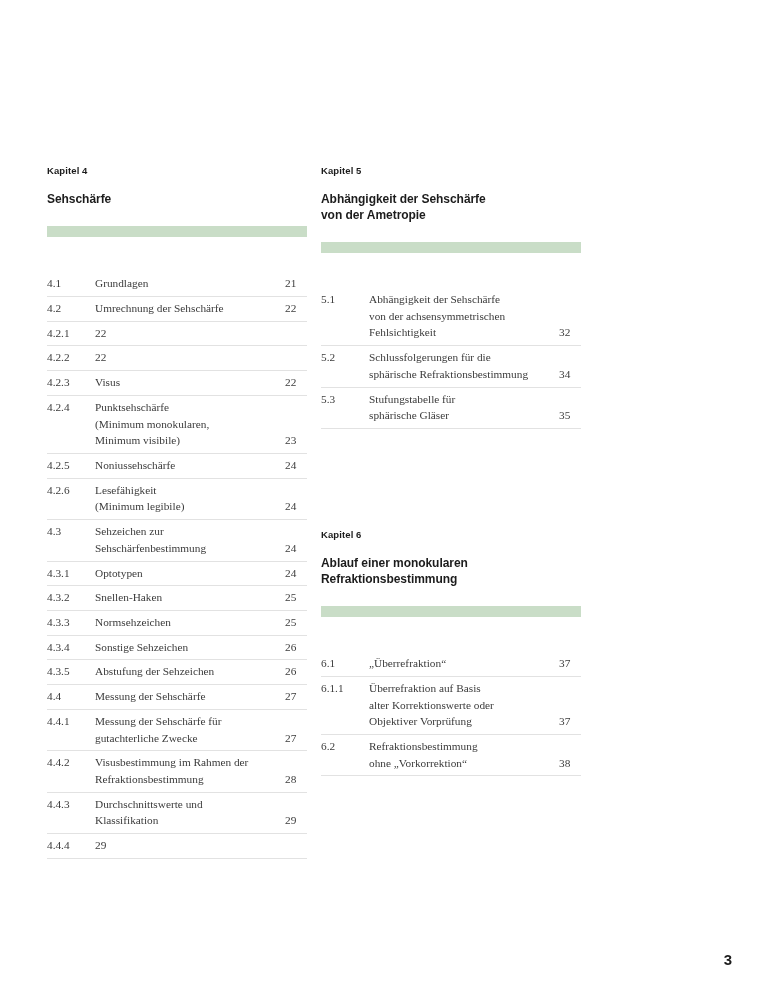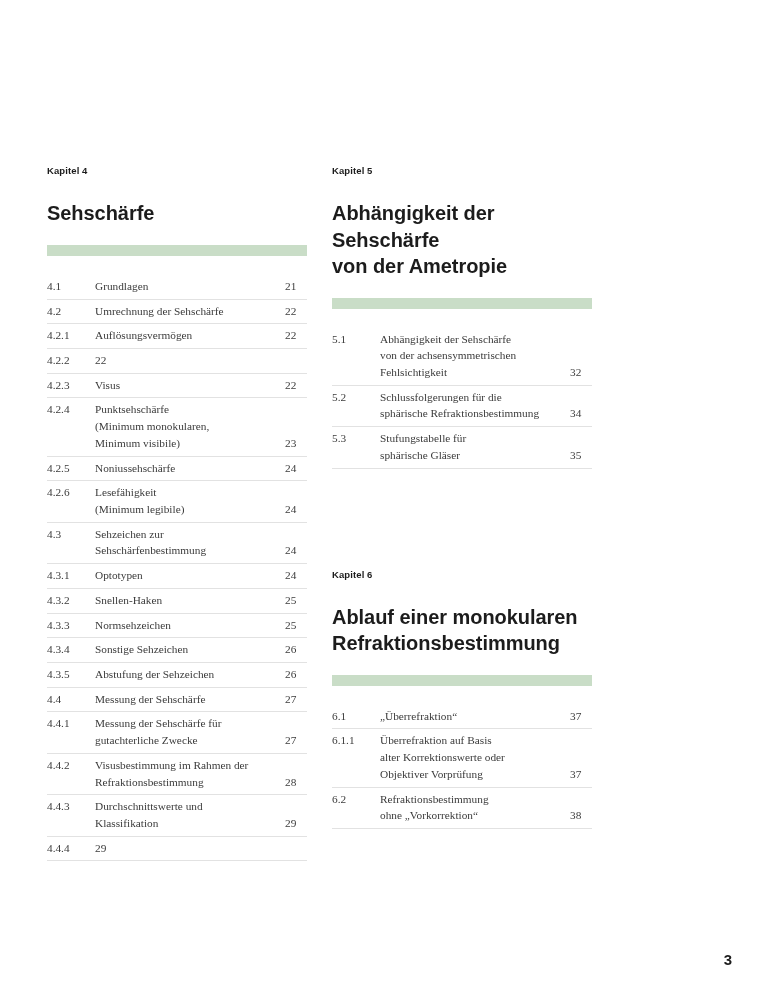--- a/index.html
+++ b/index.html
@@ -14,21 +14,21 @@
     background: #ffffff;
     font-family: "Liberation Serif", serif;
     overflow: hidden;
   }
   .columns {
     position: absolute;
     left: 47px;
     top: 165px;
     width: 544px;
     display: flex;
-    gap: 25px;
+    gap: 14px;
   }
   .col {
     width: 260px;
     flex: 0 0 260px;
   }
   .chapter-block {
     width: 100%;
   }
   .chapter-block.second {
     margin-top: 100px;
@@ -37,33 +37,33 @@
     font-family: "Liberation Sans", sans-serif;
     font-weight: bold;
     font-size: 9.5px;
     color: #1c1c1c;
     letter-spacing: 0.1px;
     line-height: 1.2;
   }
   .chapter-title {
     font-family: "Liberation Sans", sans-serif;
     font-weight: bold;
-    font-size: 20px;
+    font-size: 12px;
     color: #1c1c1c;
     line-height: 1.32;
-    margin-top: 24px;
+    margin-top: 16px;
     letter-spacing: -0.05px;
   }
   .green-bar {
     height: 11px;
     background: #c9ddc7;
     margin-top: 18px;
   }
   .toc-list {
-    margin-top: 19px;
+    margin-top: 35px;
   }
   .toc-row {
     display: flex;
     align-items: flex-start;
     border-bottom: 1px solid #e2e2e2;
     padding: 3px 0 4px 0;
     font-size: 11.3px;
     color: #3b3b3b;
     line-height: 1.48;
   }
@@ -114,23 +114,20 @@
             </div>
             <div class="toc-row">
               <div class="toc-num">4.2</div>
               <div class="toc-title">
                 <span class="ln">Umrechnung der Sehschärfe</span>
               </div>
               <div class="toc-page">22</div>
             </div>
             <div class="toc-row">
               <div class="toc-num">4.2.1</div>
-              <div class="toc-title">
-                <span class="ln">Auflösungsvermögen</span>
-              </div>
               <div class="toc-page">22</div>
             </div>
             <div class="toc-row">
               <div class="toc-num">4.2.2</div>
               <div class="toc-page">22</div>
             </div>
             <div class="toc-row">
               <div class="toc-num">4.2.3</div>
               <div class="toc-title">
                 <span class="ln">Visus</span>

